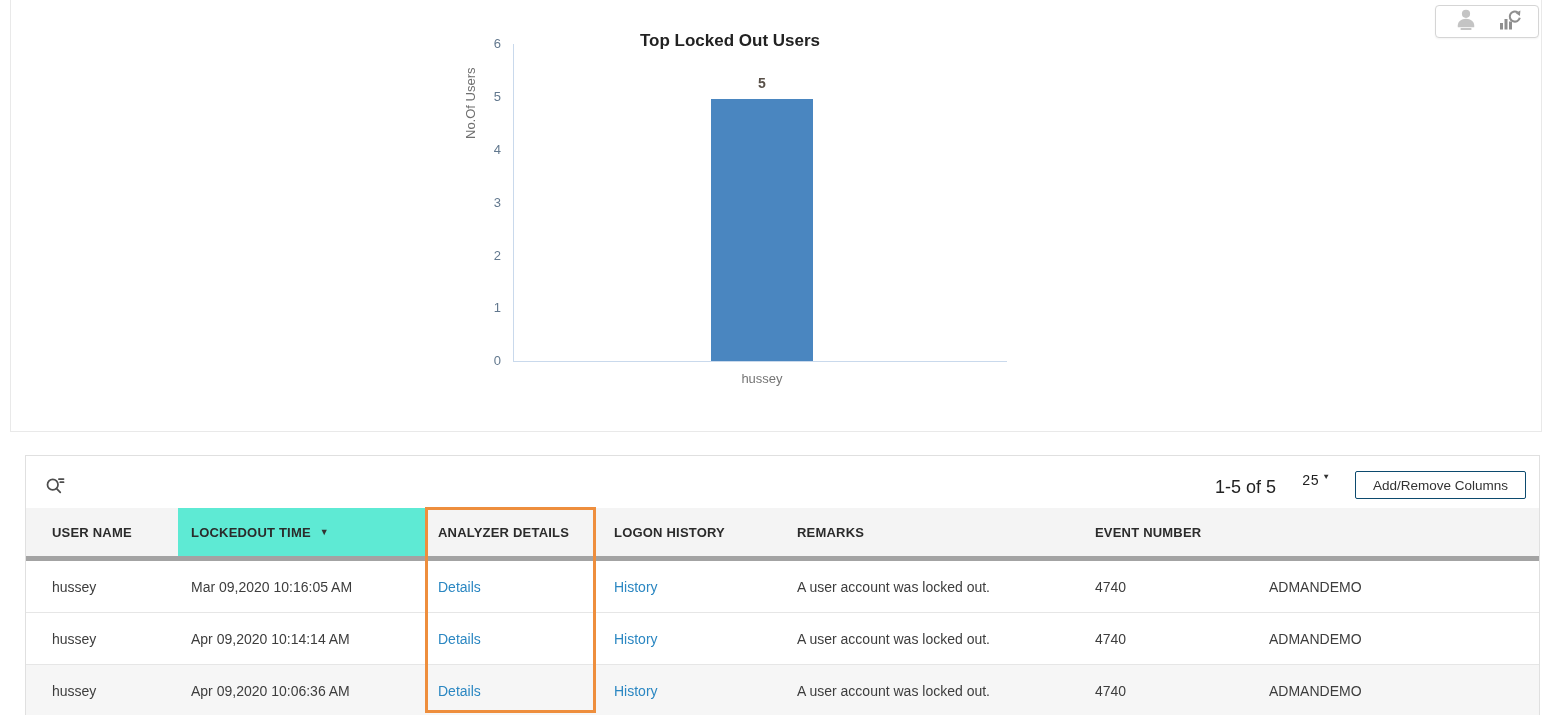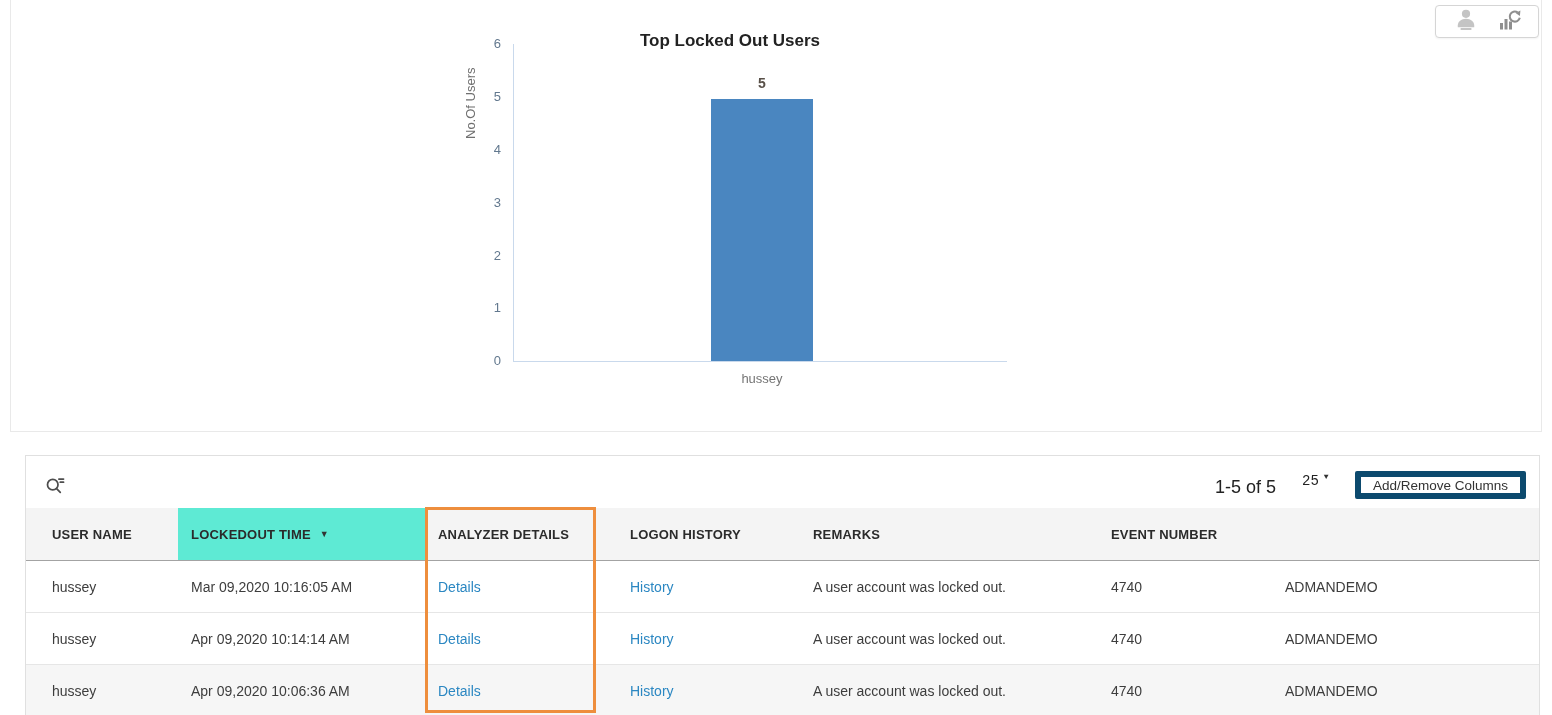--- a/index.html
+++ b/index.html
@@ -32,35 +32,35 @@
   
   .table-card { position:absolute; left:25px; top:455px; width:1515px; height:262px;
                 border:1px solid #e0e0e0; background:#fff; }
   .search-btn { position:absolute; left:16px; top:17px; }
   .range-text { position:absolute; left:1150px; top:21px; width:100px; text-align:right;
                 font-size:18px; color:#222; }
   .page-size { position:absolute; left:1276px; top:17px; border:none; background:transparent;
                font-size:14px; color:#222; cursor:pointer; display:flex; gap:5px;font-family:Liberation Mono, monospace; }
   .caret { font-size:8px; color:#333; line-height:1; }
   .add-remove-btn { position:absolute; left:1329px; top:15px; width:171px; height:28px;
-                    background:#fff; border:6px solid #0c4a6e; border-radius:2px;
+                    background:#fff; border:1px solid #0c4a6e; border-radius:2px;
                     font-size:13.5px; color:#333; cursor:pointer;
                     font-family:"Liberation Sans","DejaVu Sans",sans-serif; }
   .grid-row { display:grid; grid-template-columns:152px 248px 170px 183px 298px 174px 1fr;
               position:absolute; left:0; width:1513px; }
-  .thead { top:52px; height:53px; background:#f4f4f4; border-bottom:1px solid #a3a3a3; }
+  .thead { top:52px; height:53px; background:#f4f4f4; border-bottom:5px solid #a3a3a3; }
   .th { display:flex; align-items:center; font-size:13px; font-weight:700; color:#2b2b2b;
         letter-spacing:.2px; cursor:pointer; }
   .th.sorted { background:#5eead4; }
   .sort-caret { margin-left:9px; font-size:9px; color:#333; }
   .tr { height:52px; border-bottom:1px solid #e6e6e6; background:#fff; }
   .tr.shaded { background:#f6f6f6; }
   .td { display:flex; align-items:center; font-size:14px; color:#3d3d3d; white-space:nowrap; }
   .c1 { padding-left:26px; } .c2 { padding-left:13px; } .c3 { padding-left:12px; }
-  .c4,.c5,.c6,.c7 { padding-left:34px; }
+  .c4,.c5,.c6,.c7 { padding-left:18px; }
   .row1 { top:105px; } .row2 { top:157px; } .row3 { top:209px; }
   a.cell-link { color:#2b87c2; text-decoration:none; cursor:pointer; }
   .highlight-box { position:absolute; left:399px; top:51px; width:171px; height:206px;
                    border:3px solid #ee8e3d; pointer-events:none; }
 </style>
 </head>
 <body>
 
 <div class="screen">
 

